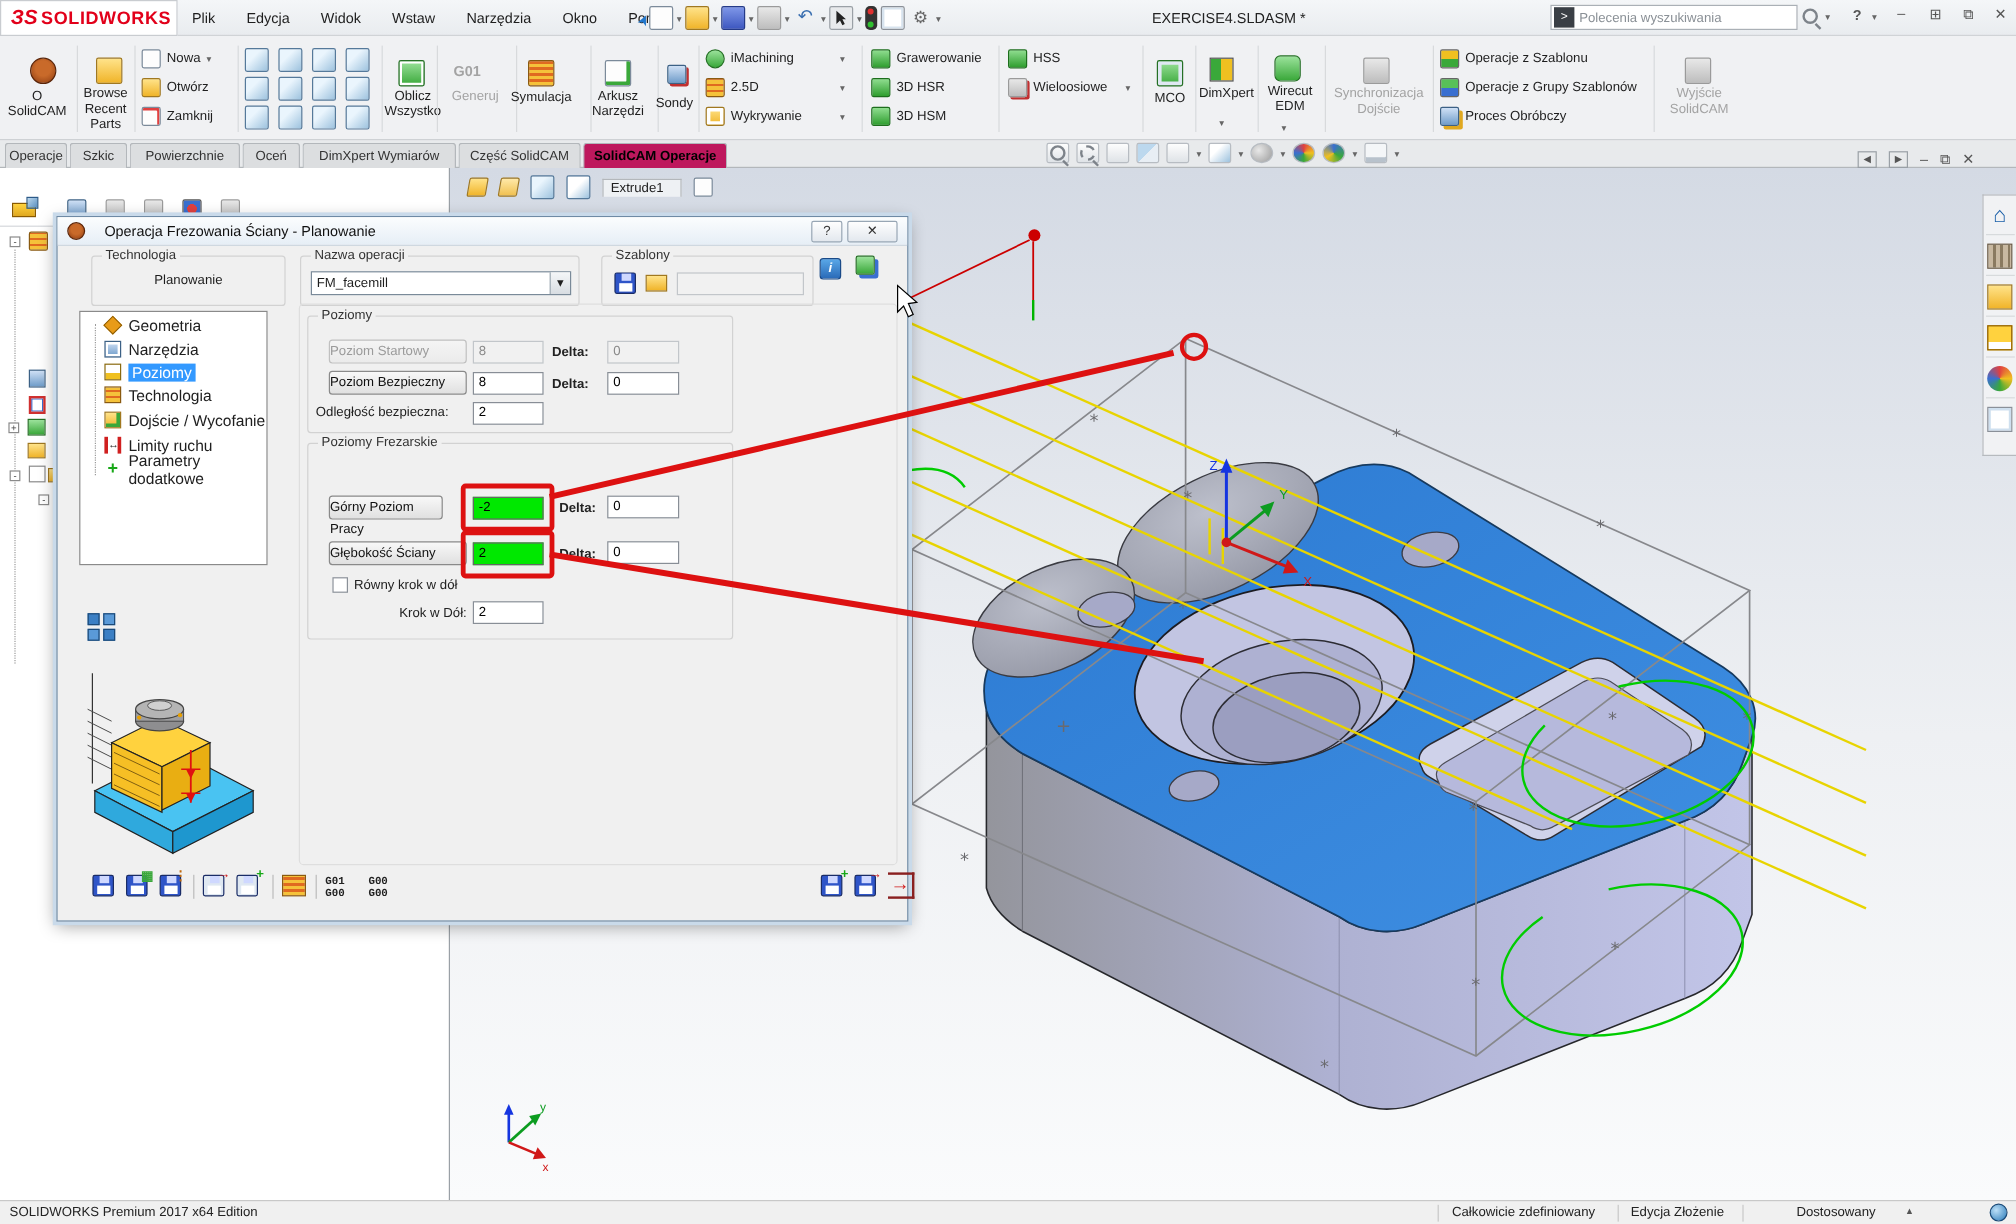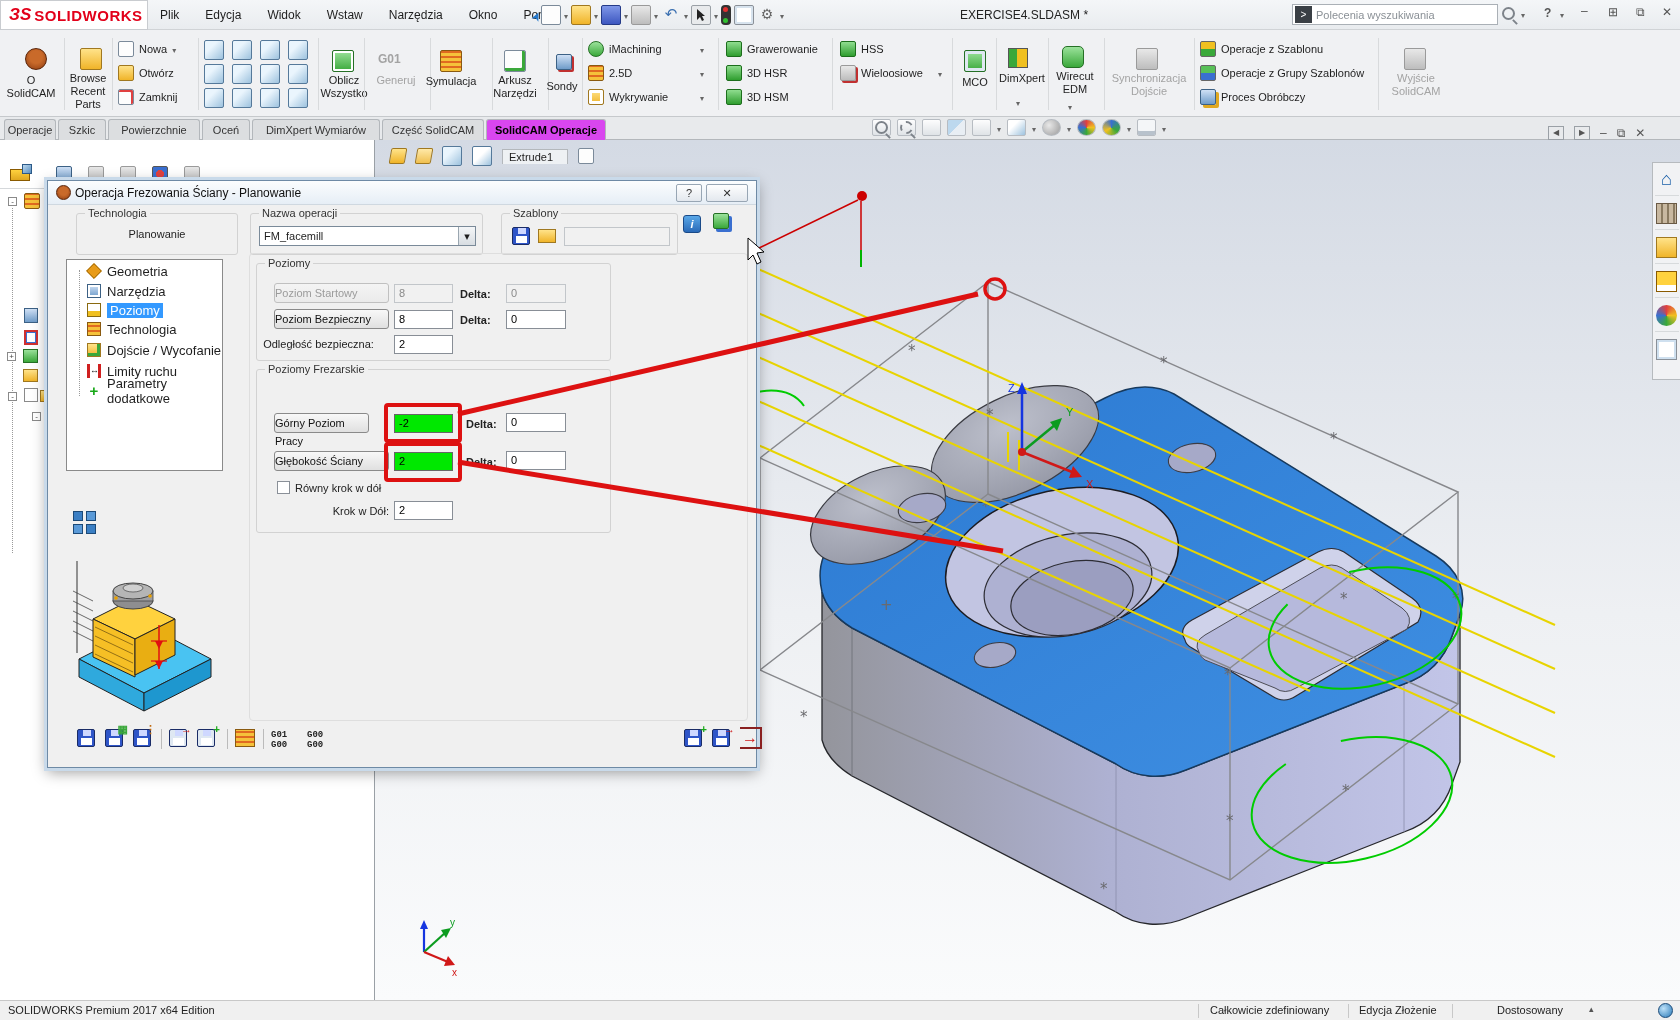--- a/index.html
+++ b/index.html
@@ -40,36 +40,36 @@
 .ystack{background:repeating-linear-gradient(0deg,#f5c23a 0 3px,#e06a20 3px 5px);border:1px solid #8a5a10}
 .pgdoc{background:#fdfdfd;border:1px solid #7b8a9a}
 .foldr{background:linear-gradient(#ffe38a,#f0b429);border:1px solid #a07820}
 .blueic{background:linear-gradient(#cfe0f5,#6f9cc9);border:1px solid #3c6185}
 .grayic{background:linear-gradient(#e8e8e8,#bdbdbd);border:1px solid #9a9a9a}
 .greenic{background:linear-gradient(#9be29b,#3aa83a);border:1px solid #257025}
 .camic{background:radial-gradient(circle at 50% 40%,#c96a2a 40%,#8a3a10);border:1px solid #5a2408;border-radius:50%}
 
 .tabbar{left:0;top:117px;width:1680px;height:23px;background:#e8eaec;border-bottom:1px solid #b3b7bb}
 .tab{position:absolute;top:2px;height:21px;line-height:20px;text-align:center;font-size:11px;background:#dcdee0;border:1px solid #b3b7bb;border-bottom:none;border-radius:3px 3px 0 0;color:#333}
-.tab.active{background:#d946ef;font-weight:bold;color:#000}
+.tab.active{background:#be185d;font-weight:bold;color:#000}
 
 .leftpanel{left:0;top:140px;width:375px;height:860px;background:#fff;border-right:1px solid #9aa0a6}
 .viewport{left:375px;top:140px;width:1305px;height:860px;background:linear-gradient(#d4dae4,#eef0f3 55%,#fafbfc)}
 .pm{width:9px;height:9px;border:1px solid #8a8a8a;background:#fff;font-size:8px;line-height:7px;text-align:center;color:#444}
 .dotline{border-left:1px dotted #9a9a9a}
 
 .taskpane{left:1652px;top:162px;width:28px;height:218px;background:#f1f2f4;border:1px solid #b6babe;border-right:none}
 .tpi{left:3px;width:21px;height:21px;margin:0 auto}
 
 .hud{display:flex;align-items:center;gap:6px}
 .hico{width:19px;height:17px;background:linear-gradient(#fdfdfd,#dfe3e7);border:1px solid #b7bcc2;border-radius:2px}
 
 .dialog{left:47px;top:180px;width:710px;height:588px;background:#f0f0f0;border:1px solid #6e8aa5;box-shadow:0 0 0 3px #c9daea,0 4px 14px rgba(0,0,0,.4);z-index:20}
 .dtitle{left:0;top:0;width:100%;height:24px;background:linear-gradient(#fbfdfe,#e6eef6);border-bottom:1px solid #cfd8e0;display:flex;align-items:center}
-.dtitle .txt{font-size:12px;color:#111;margin-left:4px}
+.dtitle .txt{font-size:12px;color:#111;margin-left:16px}
 .dbtn{height:18px;background:linear-gradient(#fefefe,#e3e8ee);border:1px solid #98a6b4;border-radius:2px;text-align:center;font-size:11px;color:#333;line-height:16px}
 .grp{position:absolute;border:1px solid #d2d2d2;border-radius:3px}
 .grp .lg{position:absolute;top:-7px;left:8px;background:#f0f0f0;padding:0 3px;font-size:11px;color:#333}
 .win-btn{position:absolute;background:linear-gradient(#f8f8f8,#e0e0e0);border:1px solid #8a8a8a;border-radius:3px;font-size:11px;line-height:18px;color:#111}
 .win-btn.dis{color:#9b9b9b;border-color:#c0c0c0;background:linear-gradient(#f4f4f4,#ebebeb)}
 .tfld{position:absolute;background:#fff;border:1px solid #888e96;font-size:11px;line-height:15px;padding:1px 4px;color:#000}
 .tfld.dis{background:#f1f1f1;color:#8a8a8a;border-color:#c2c6ca}
 .tfld.green{background:#00e800;border-color:#666}
 .dlab{position:absolute;font-size:11px;color:#222}
 .treebox{left:18px;top:78px;width:157px;height:212px;background:#fff;border:1px solid #8a8a8a}

